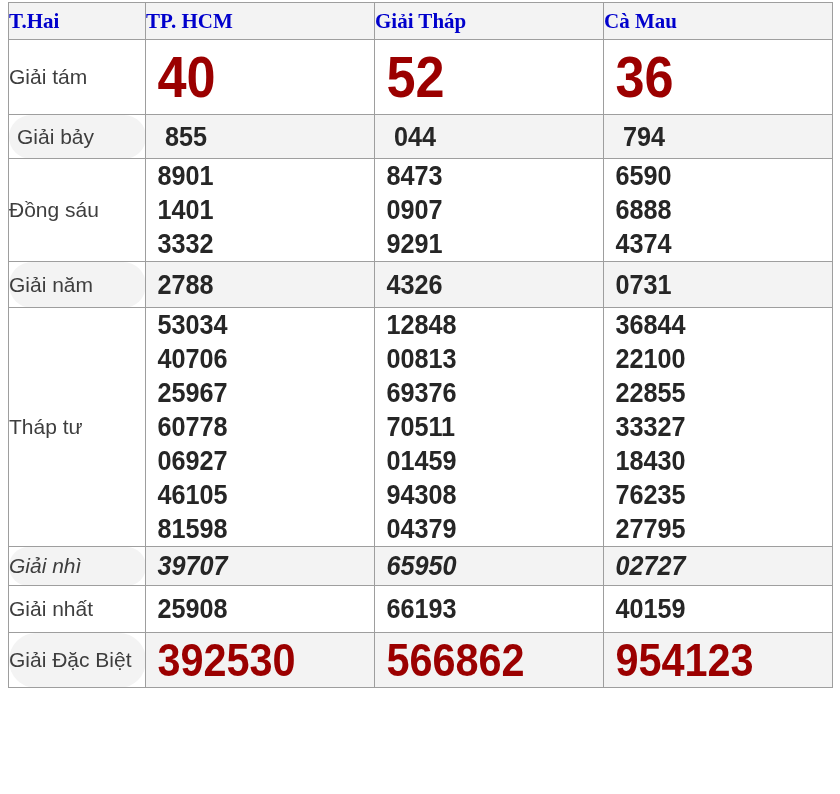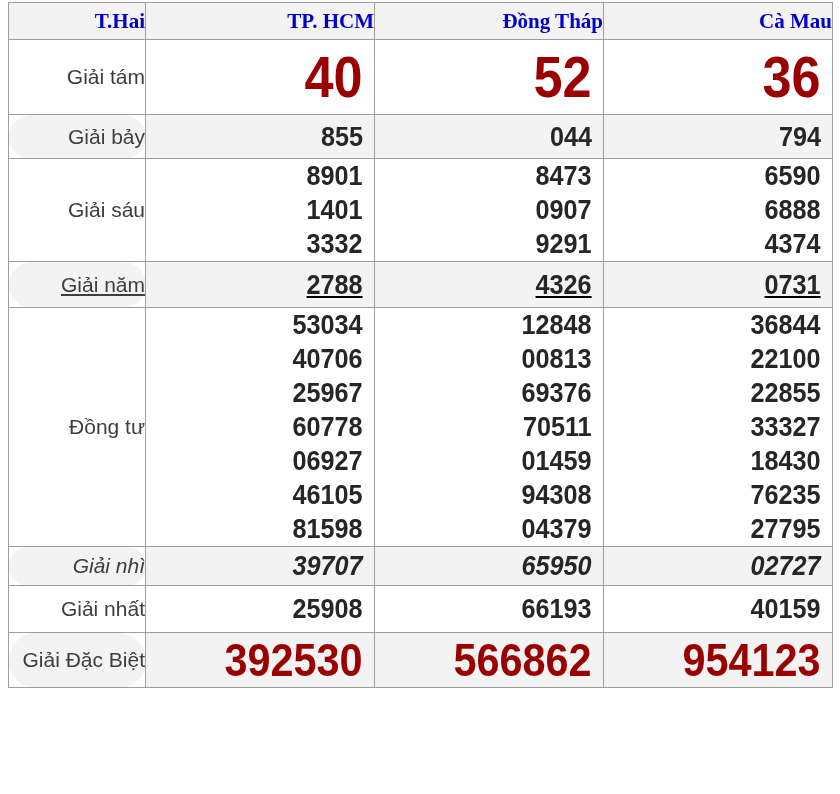--- a/index.html
+++ b/index.html
@@ -15,21 +15,21 @@
     padding: 2px 8px 0 8px;
   }
   table.results {
     border-collapse: collapse;
     width: 824px;
     table-layout: fixed;
   }
   table.results th,
   table.results td {
     border: 1px solid #9e9e9e;
-    text-align: right;
+    text-align: left;
     vertical-align: middle;
     padding: 0;
   }
   col.c-day { width: 137px; }
   col.c-val { width: 229px; }
 
   
   tr.head-row th {
     height: 36px;
     background: #f3f3f3;
@@ -78,21 +78,21 @@
   td.value-cell .num.special-red {
     color: #9b0000;
     font-size: 46px;
     line-height: 50px;
   }
 
   
   tr.row-tam td  { height: 74px; }
   tr.row-bay td  { height: 43px; padding-left: 8px; }
   tr.row-sau td  { height: 102px; }
-  tr.row-nam td  { height: 45px; text-decoration: underline; }
+  tr.row-nam td  { height: 45px; }
   tr.row-tu td   { height: 238px; }
   tr.row-ba td   { height: 76px; }
   tr.row-nhi td  { height: 38px; font-style: italic; }
   tr.row-nhat td { height: 46px; }
   tr.row-db td   { height: 54px; }
 </style>
 </head>
 <body>
 
 <div class="page">
@@ -100,21 +100,21 @@
     <colgroup>
       <col class="c-day">
       <col class="c-val">
       <col class="c-val">
       <col class="c-val">
     </colgroup>
     <thead>
       <tr class="head-row">
         <th>T.Hai</th>
         <th>TP. HCM</th>
-        <th>Đồng Tháp</th>
+        <th>Giải Tháp</th>
         <th>Cà Mau</th>
       </tr>
     </thead>
     <tbody id="prizes-body">
         <tr class="prize-row row-tam">
           <td class="label-cell">Giải tám</td>
           <td class="value-cell">
             <div class="num big-red">40</div>
           </td>
           <td class="value-cell">
@@ -130,21 +130,21 @@
             <div class="num">855</div>
           </td>
           <td class="value-cell">
             <div class="num">044</div>
           </td>
           <td class="value-cell">
             <div class="num">794</div>
           </td>
         </tr>
         <tr class="prize-row row-sau">
-          <td class="label-cell">Giải sáu</td>
+          <td class="label-cell">Đồng sáu</td>
           <td class="value-cell">
             <div class="num">8901</div>
             <div class="num">1401</div>
             <div class="num">3332</div>
           </td>
           <td class="value-cell">
             <div class="num">8473</div>
             <div class="num">0907</div>
             <div class="num">9291</div>
           </td>
@@ -160,21 +160,21 @@
             <div class="num">2788</div>
           </td>
           <td class="value-cell">
             <div class="num">4326</div>
           </td>
           <td class="value-cell">
             <div class="num">0731</div>
           </td>
         </tr>
         <tr class="prize-row row-tu">
-          <td class="label-cell">Đồng tư</td>
+          <td class="label-cell">Tháp tư</td>
           <td class="value-cell">
             <div class="num">53034</div>
             <div class="num">40706</div>
             <div class="num">25967</div>
             <div class="num">60778</div>
             <div class="num">06927</div>
             <div class="num">46105</div>
             <div class="num">81598</div>
           </td>
           <td class="value-cell">

